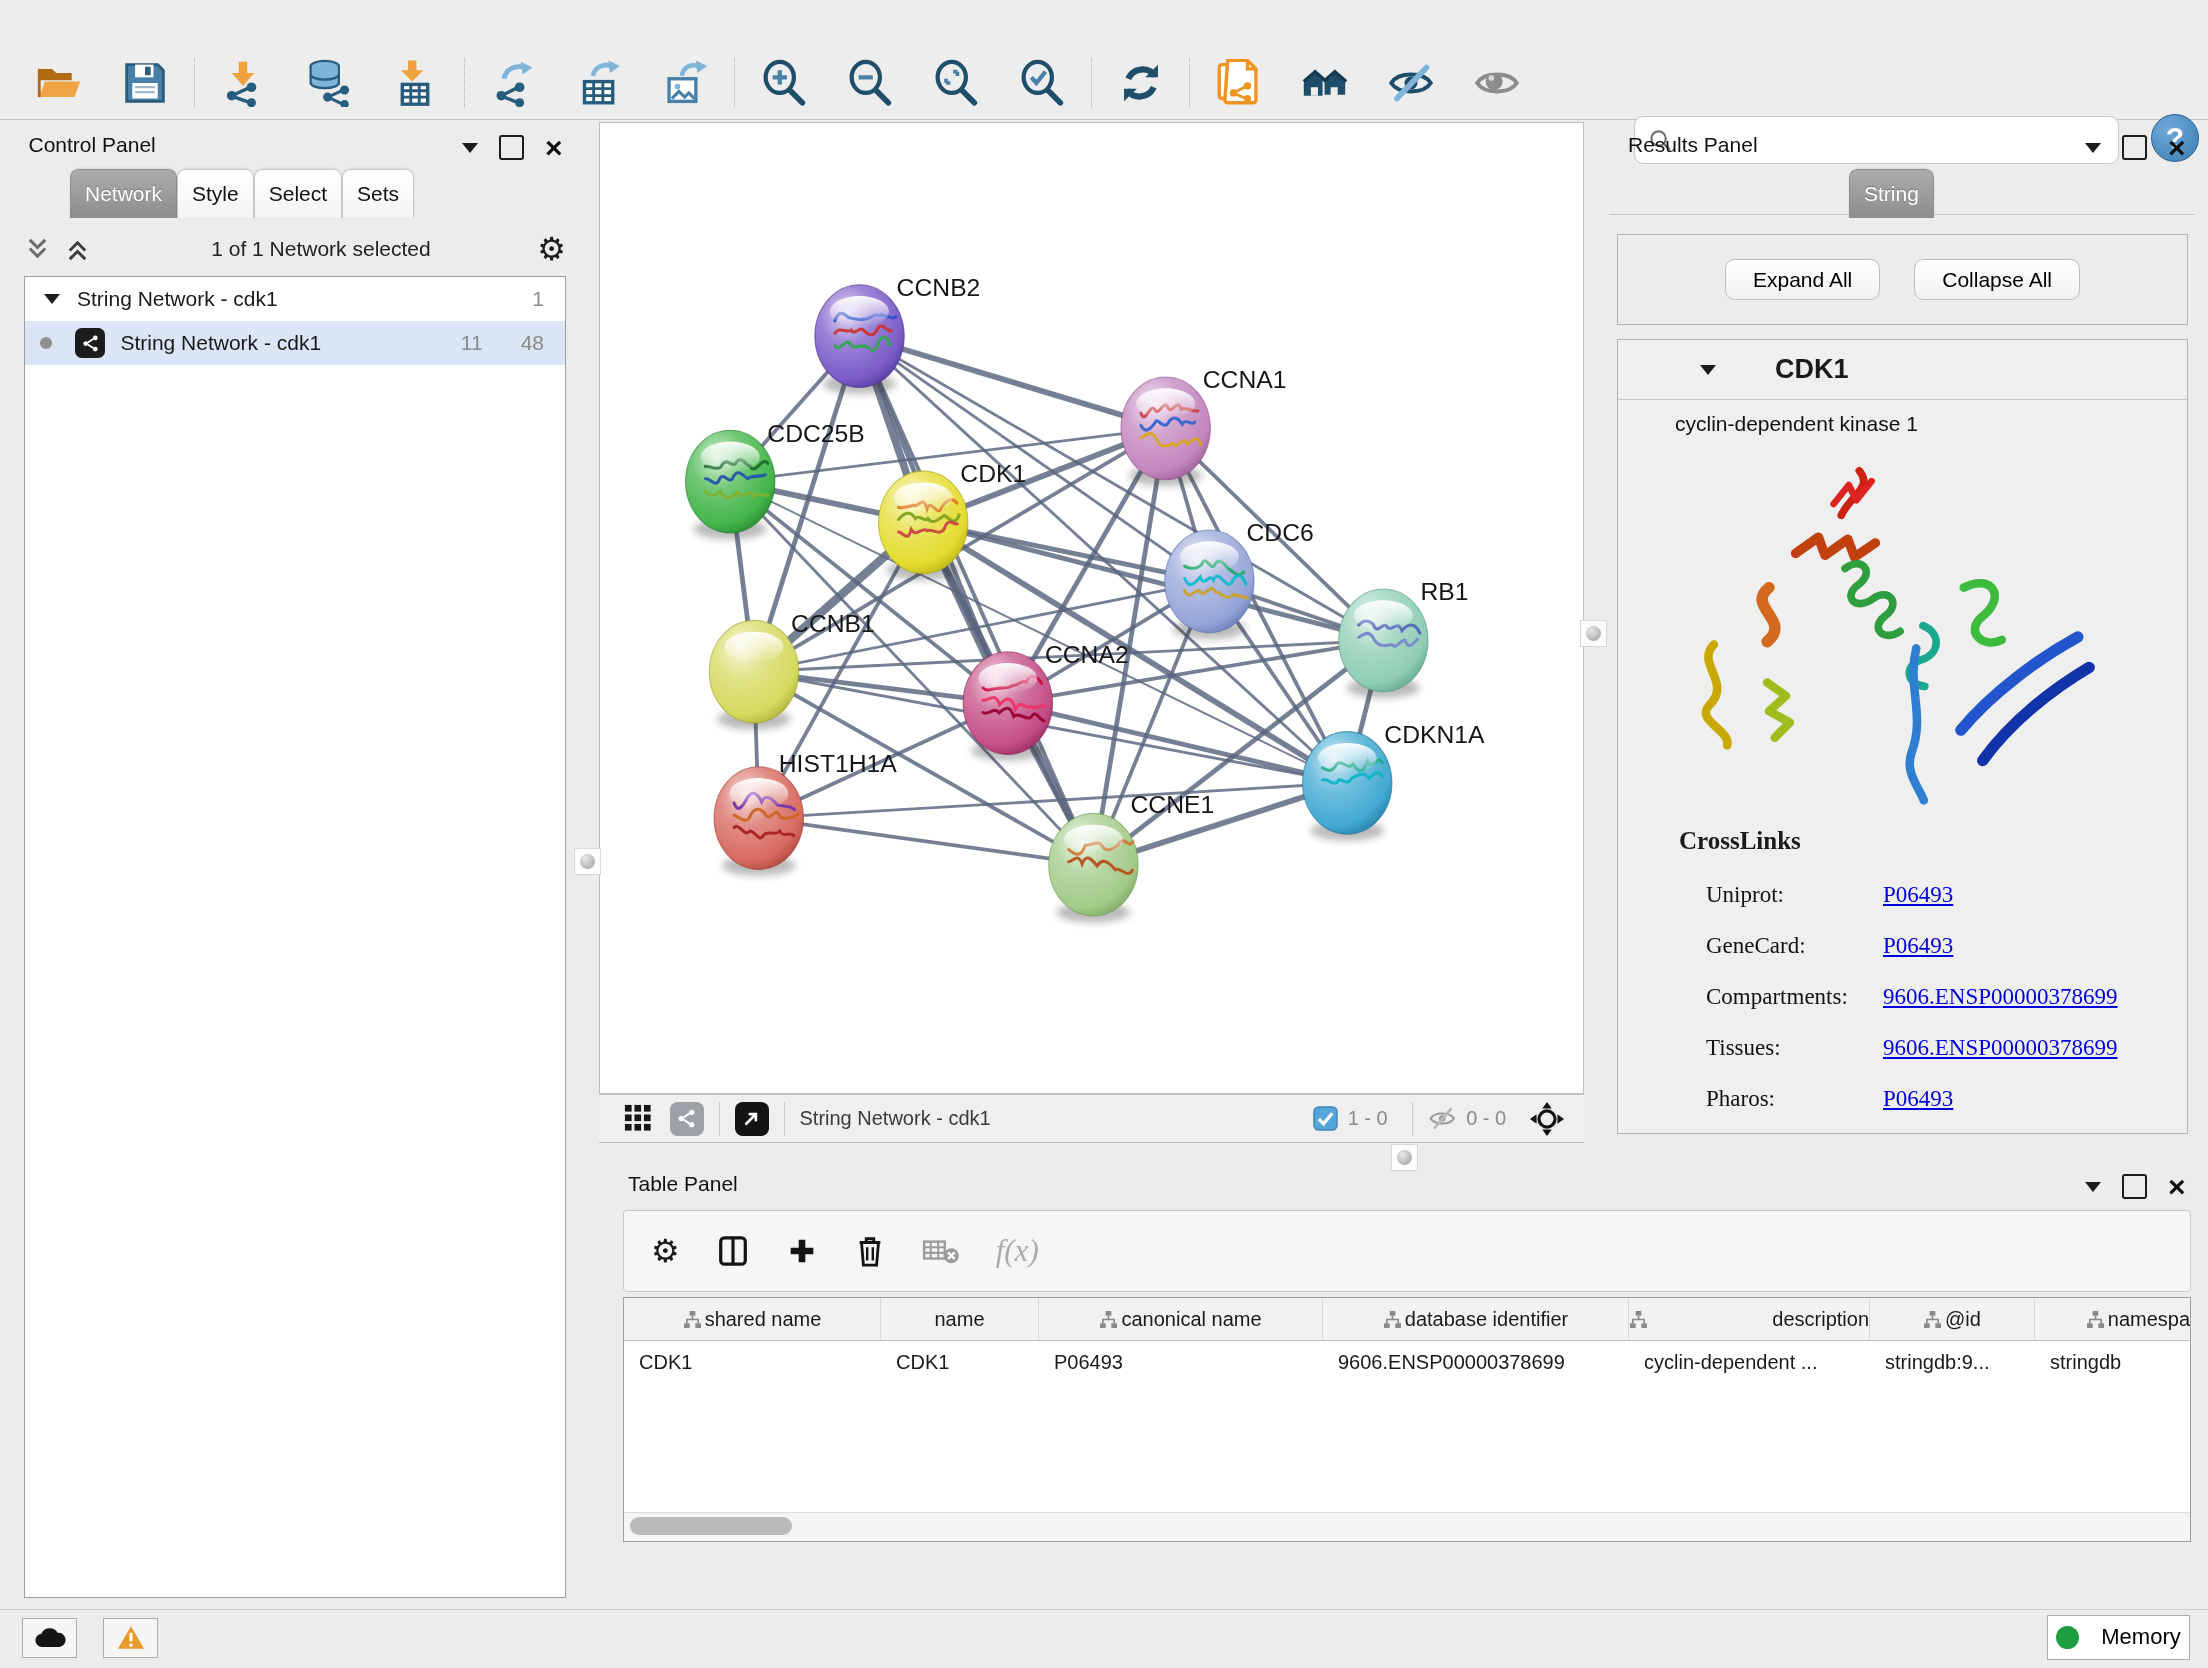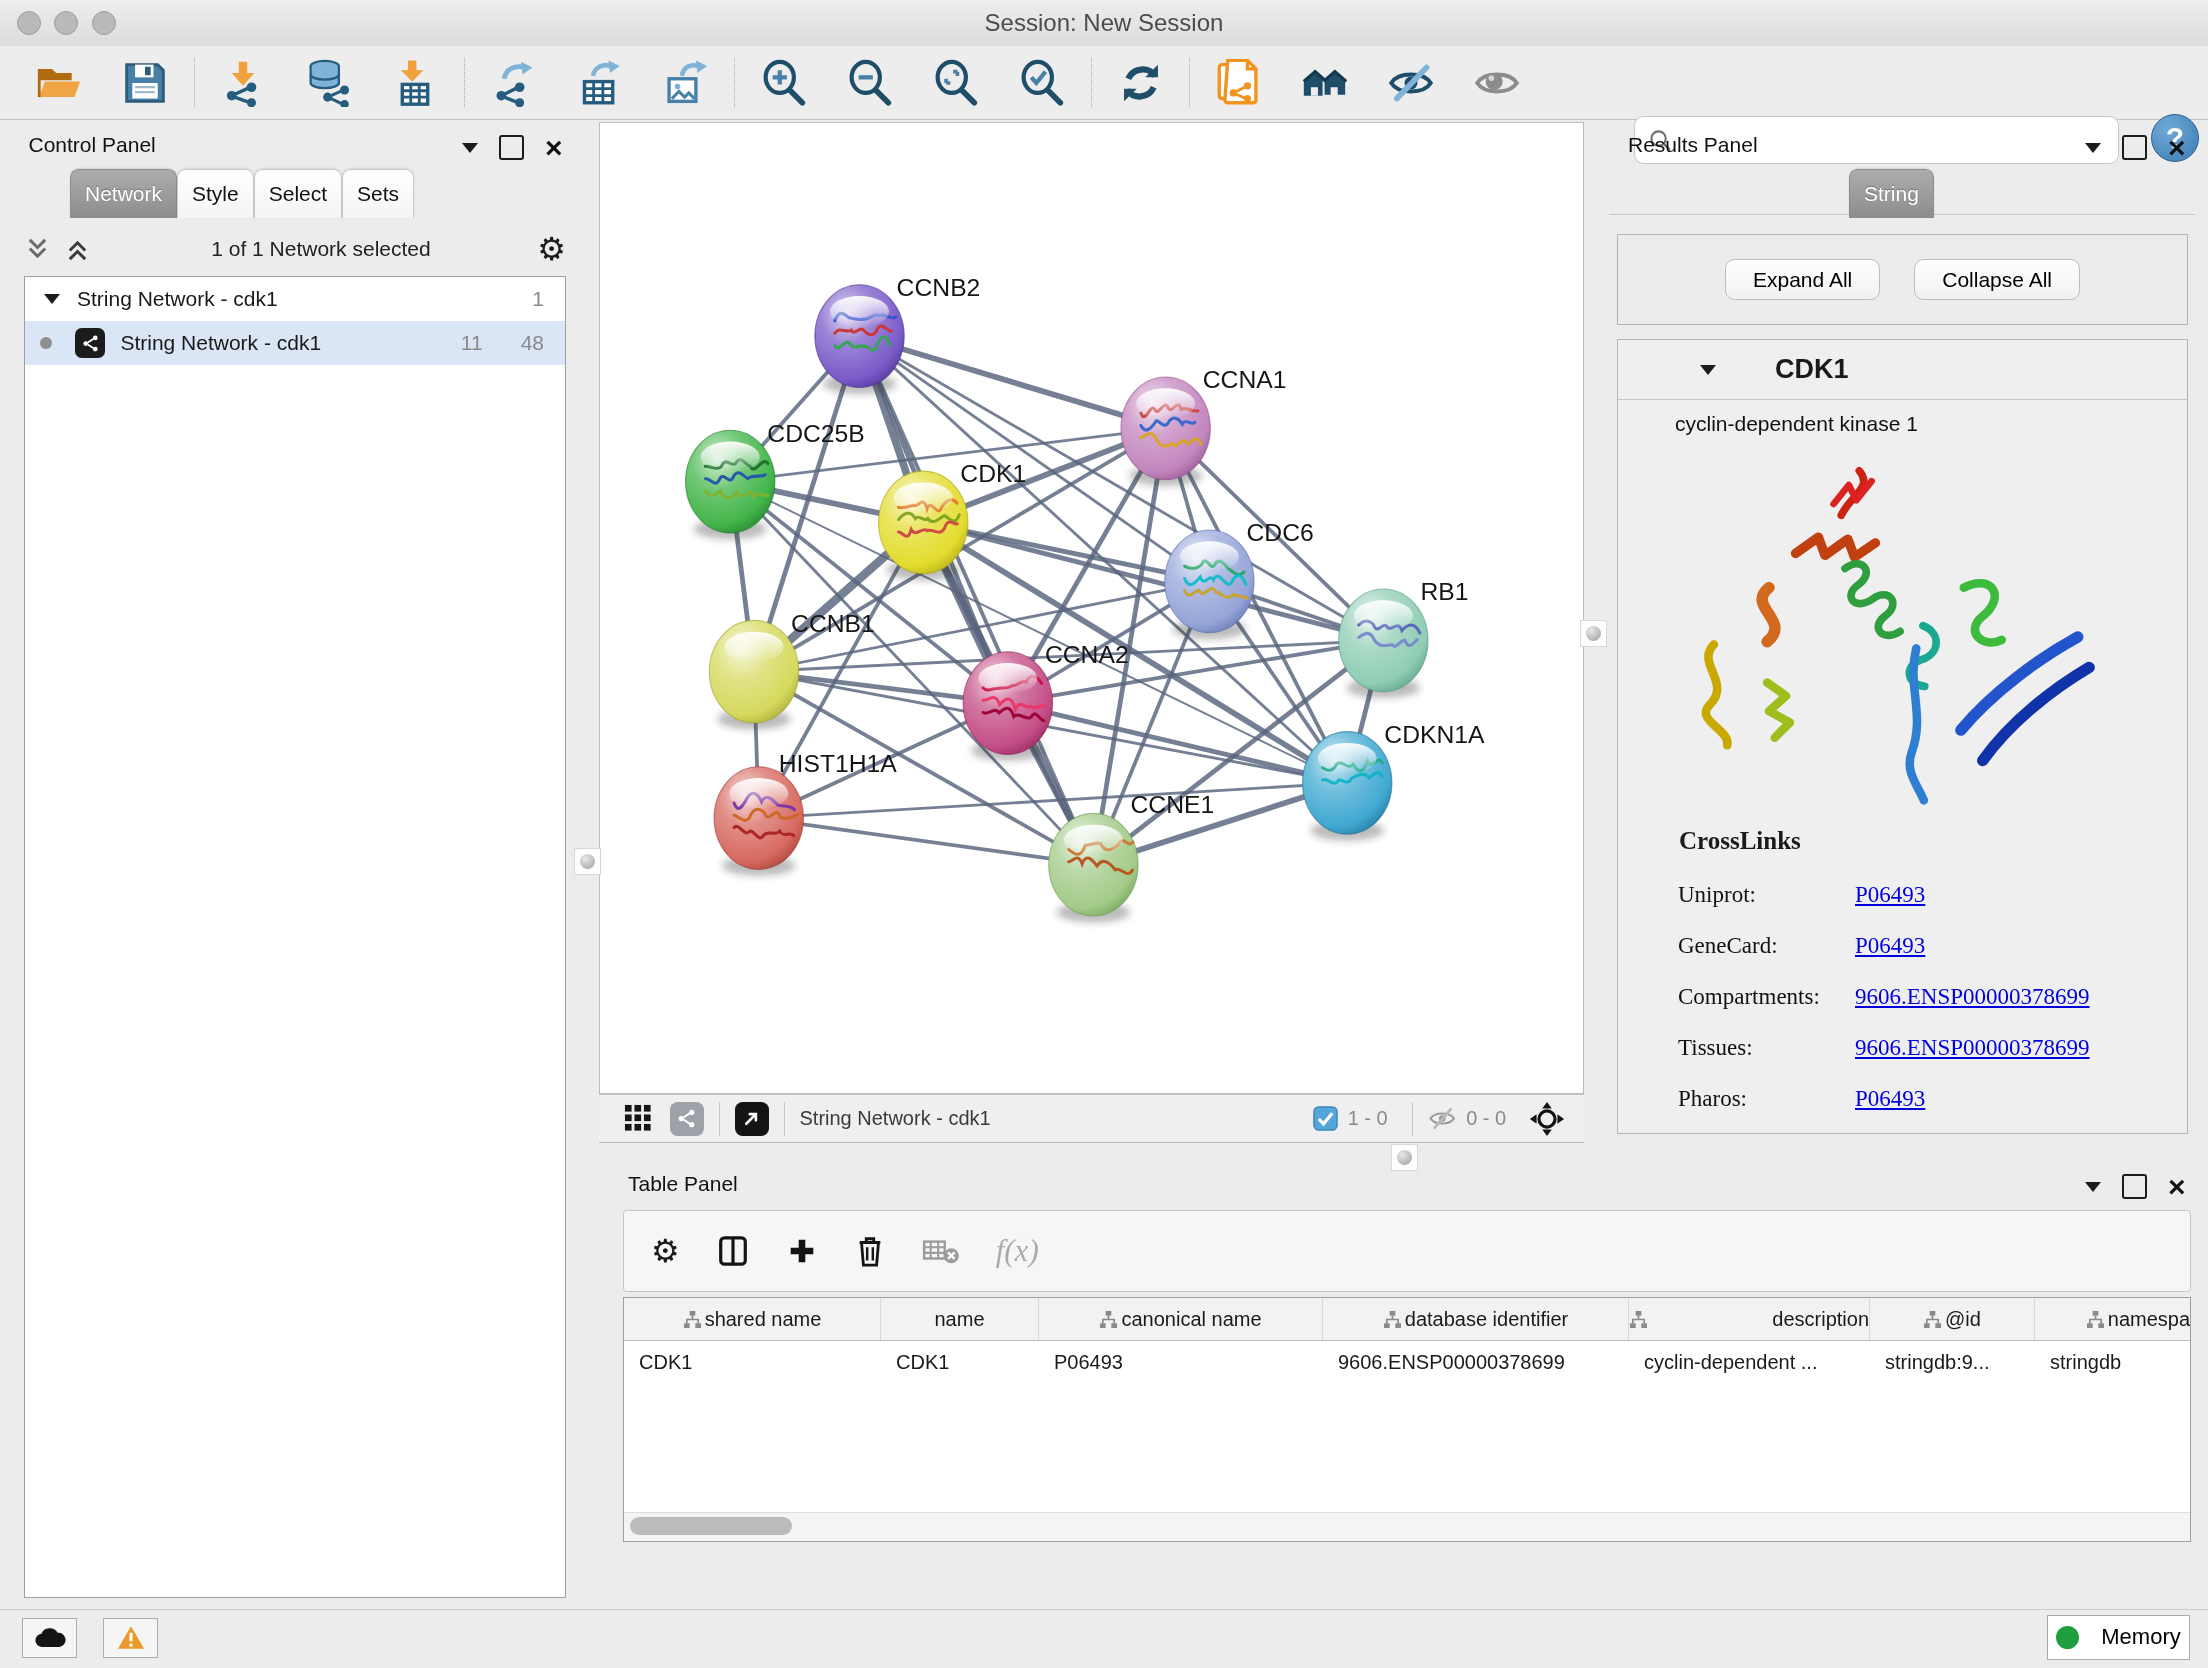--- a/index.html
+++ b/index.html
@@ -73,21 +73,21 @@
            box-sizing:border-box;background:#EFEFEF;}
   .rp-generow{position:absolute;left:0;top:0;width:100%;height:59px;border-bottom:1px solid #C6C6C6;
               display:flex;align-items:center;}
   .rp-gene{font-size:27px;font-weight:bold;}
   .rp-desc{position:absolute;left:57px;top:72px;font-size:21px;color:#111;}
   .rp-hero{position:absolute;left:51px;top:107px;}
   .rp-hero path{fill:none;stroke-linecap:round;stroke-linejoin:round;}
   .xl-title{position:absolute;left:61px;top:487px;font-family:"Liberation Serif",serif;font-size:25px;font-weight:bold;}
   .xl-rows{position:absolute;left:0px;top:529px;width:100%;}
   .xl-row{display:flex;height:51px;align-items:center;font-family:"Liberation Serif",serif;font-size:23px;}
-  .xl-row .l{width:177px;margin-left:60px;color:#111;}
+  .xl-row .l{width:177px;margin-left:88px;color:#111;}
   .xl-row a{color:#0000DD;text-decoration:underline;cursor:pointer;}
   
   .tp-head{position:absolute;left:628px;top:1172px;}
   .tp-ctl{position:absolute;left:2085px;top:1174px;}
   .tp-toolbar{position:absolute;left:623px;top:1210px;width:1568px;height:82px;background:#F6F6F6;
               border:1.9px solid #C6C6C6;border-radius:3.8px;box-sizing:border-box;display:flex;align-items:center;
               padding-left:27px;gap:36px;}
   .tp-toolbar .ic{cursor:pointer;display:flex;align-items:center;}
   .fx{font-family:"Liberation Serif",serif;font-style:italic;font-size:31px;color:#ABABAB;}
   .tp-table{position:absolute;left:623px;top:1297px;width:1568px;height:245px;background:#fff;
@@ -112,28 +112,20 @@
   .knob{position:absolute;width:25px;height:25px;background:#FDFDFD;border:1px solid #D8D8D8;
         display:flex;align-items:center;justify-content:center;}
   .knob i{display:block;width:15px;height:15px;border-radius:50%;background:radial-gradient(circle at 35% 30%,#E8E8E8,#9C9C9C);}
   .chev{cursor:pointer;margin-right:13.3px;}
 </style>
 </head>
 <body>
 
 <div class="screen">
 
-  <div class="titlebar">
-    <div class="traffic">
-      <span class="tl"></span>
-      <span class="tl"></span>
-      <span class="tl"></span>
-    </div>
-    <div class="wtitle">Session: New Session</div>
-  </div>
 
   <div class="toolbar">
     <button class="tbtn">
       <svg viewBox="0 0 34 34">
         <path d="M3 7 h9 l3 3 h11 v5 H3 z" fill="#B06A10"></path>
         <path d="M3 27 l4 -11 h25 l-4 11 z" fill="#F0A545"></path>
         <path d="M3 7 v20" stroke="#B06A10" stroke-width="2"></path>
       </svg>
     </button>
     <button class="tbtn">

